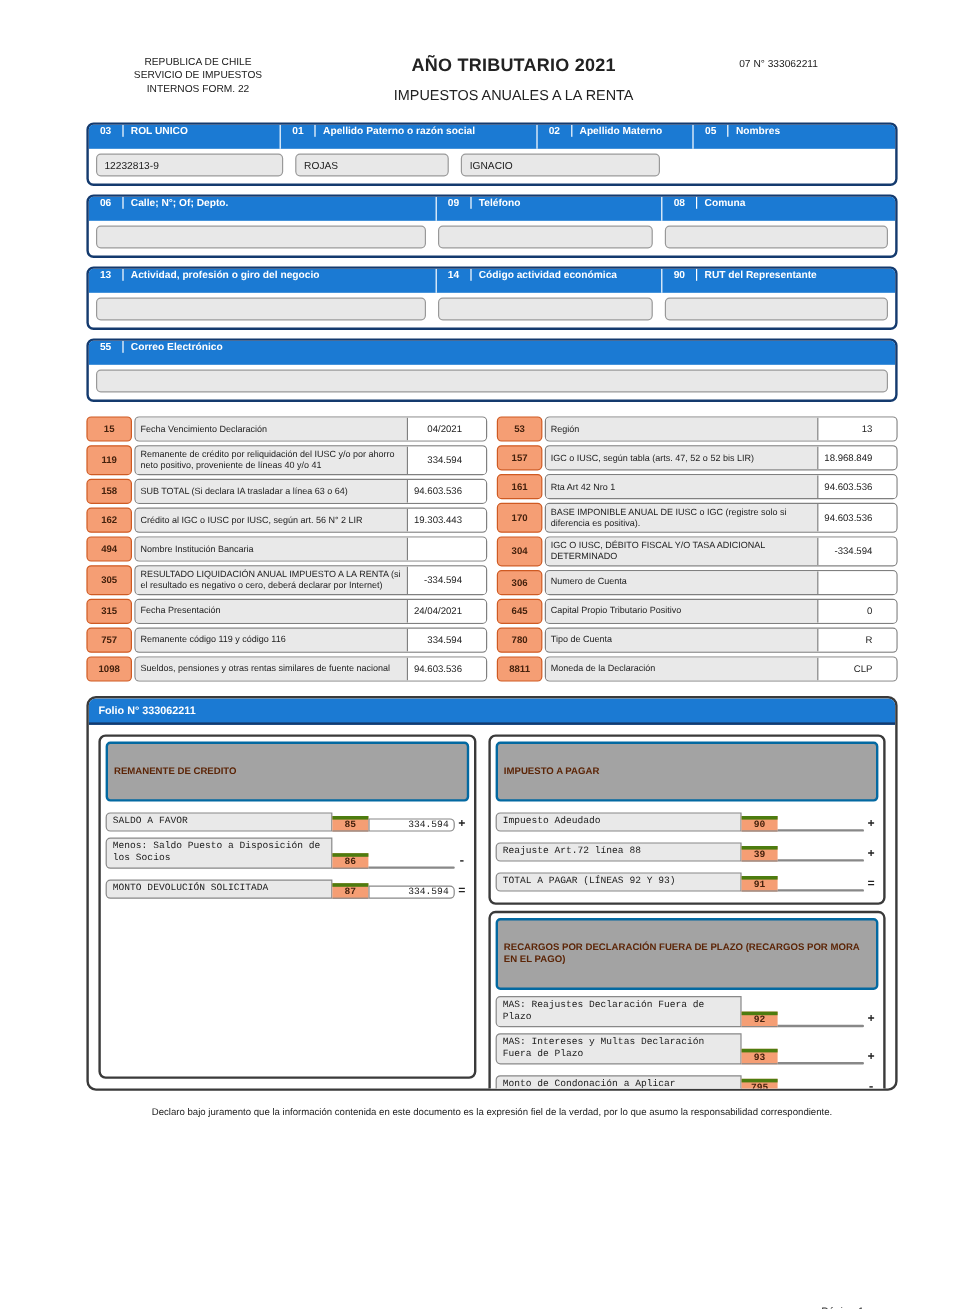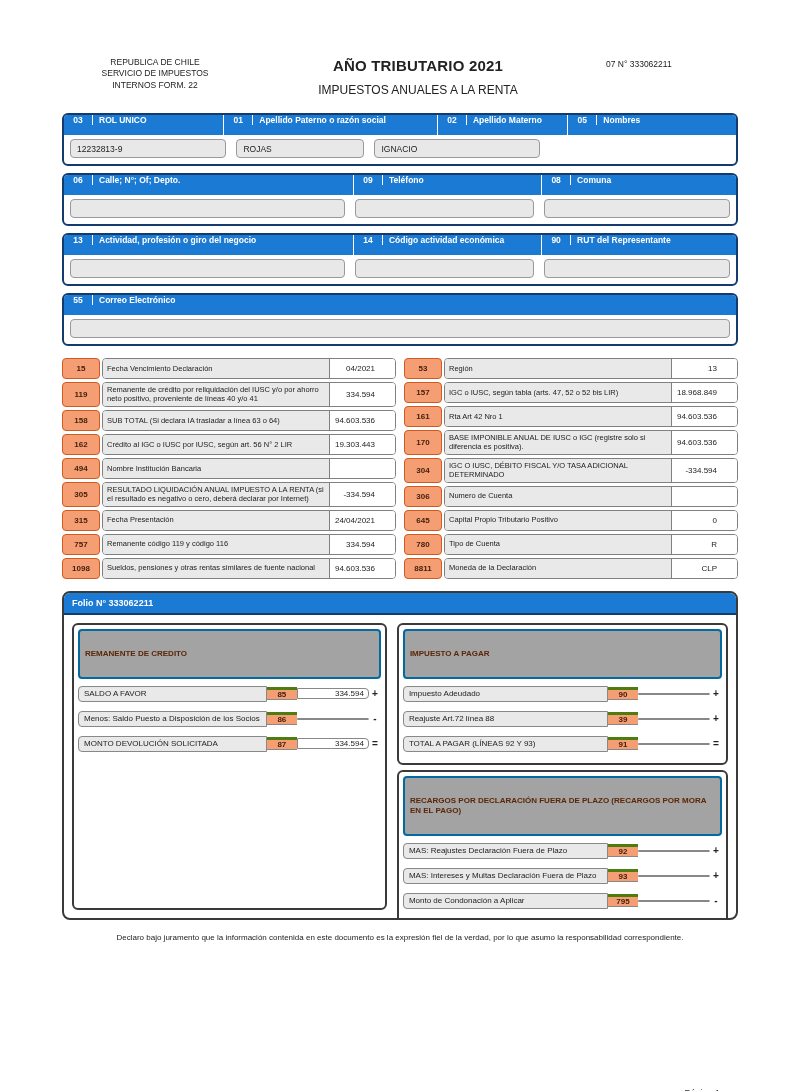--- a/index.html
+++ b/index.html
@@ -1,18 +1,18 @@
 <!DOCTYPE html>
 <html><head>
 <meta charset="utf-8">
 <style>
   html,body { margin:0; padding:0; background:#ffffff; }
   .page { width:800px; height:1091px; position:relative; background:#fff;
           font-family:"Liberation Sans", sans-serif; color:#333; overflow:hidden; }
-  .content { position:absolute; left:62px; top:0; width:676px;margin-top:11px; }
+  .content { position:absolute; left:72px; top:0; width:676px; }
 
   
   .hdr { display:flex; margin-top:46px; align-items:flex-start; }
   .hdr-org { width:150px; margin-left:18px; text-align:center; font-size:8.5px; line-height:1.35; color:#222; }
   .hdr-center { flex:1; text-align:center; }
   .hdr-title { font-size:15px; font-weight:bold; color:#222; letter-spacing:.2px; }
   .hdr-sub { font-size:12px; margin-top:9px; color:#222; }
   .hdr-num { width:132px; font-size:8.5px; color:#222; text-align:left; padding-top:2px; }
 
   
@@ -44,21 +44,21 @@
   
   .folio { border:2px solid #3a3a3a; border-radius:8px; margin-top:9px; overflow:hidden; background:#fff; }
   .folio-bar { background:#1b7ad3; border-bottom:2px solid #143a6e; color:#fff;
                font-size:9px; font-weight:bold; padding:5px 8px; }
   .folio-inner { display:flex; gap:10px; padding:8px; height:287px; align-items:stretch; }
   .fbox { border:2px solid #3a3a3a; border-radius:6px; padding:4px; box-sizing:border-box; background:#fff; }
   .fbox-left { width:48%; flex:0 0 48%; }
   .fbox-right-col { flex:1; display:flex; flex-direction:column; gap:5px; min-width:0; }
   .fhead { background:#a3a3a3; border:2px solid #0369a1; border-radius:4px; color:#5c2507;
            font-weight:bold; font-size:8px; line-height:1.25; padding:18px 5px; margin-bottom:5px; }
-  .frow { display:flex; align-items:center; margin-bottom:5px; min-height:20px; }
+  .frow { display:flex; align-items:flex-end; margin-bottom:5px; min-height:20px;font-family:Liberation Mono, monospace; }
   .flabel { flex:1; background:#e9e9e9; border:1px solid #888; border-radius:4px 0 0 4px;
             font-size:8px; line-height:1.25; padding:2px 5px; display:flex; align-items:center; color:#222; min-width:0; }
   .fcode { width:30px; flex:0 0 30px; background:#f59e74; border-top:3px solid #4d7c0f; border-bottom:1px solid #888;
            display:flex; align-items:center; justify-content:center; font-size:8px; font-weight:bold; color:#44210d; box-sizing:border-box; }
   .fval { width:72px; flex:0 0 72px; background:#fff; border:1px solid #888; border-radius:0 4px 4px 0;
           font-size:8px; display:flex; align-items:center; justify-content:flex-end; padding:0 4px; color:#222; box-sizing:border-box; }
   .fop { width:12px; flex:0 0 12px; display:flex; align-items:center; justify-content:center;
          font-size:10px; font-weight:bold; color:#222; }
 
   

